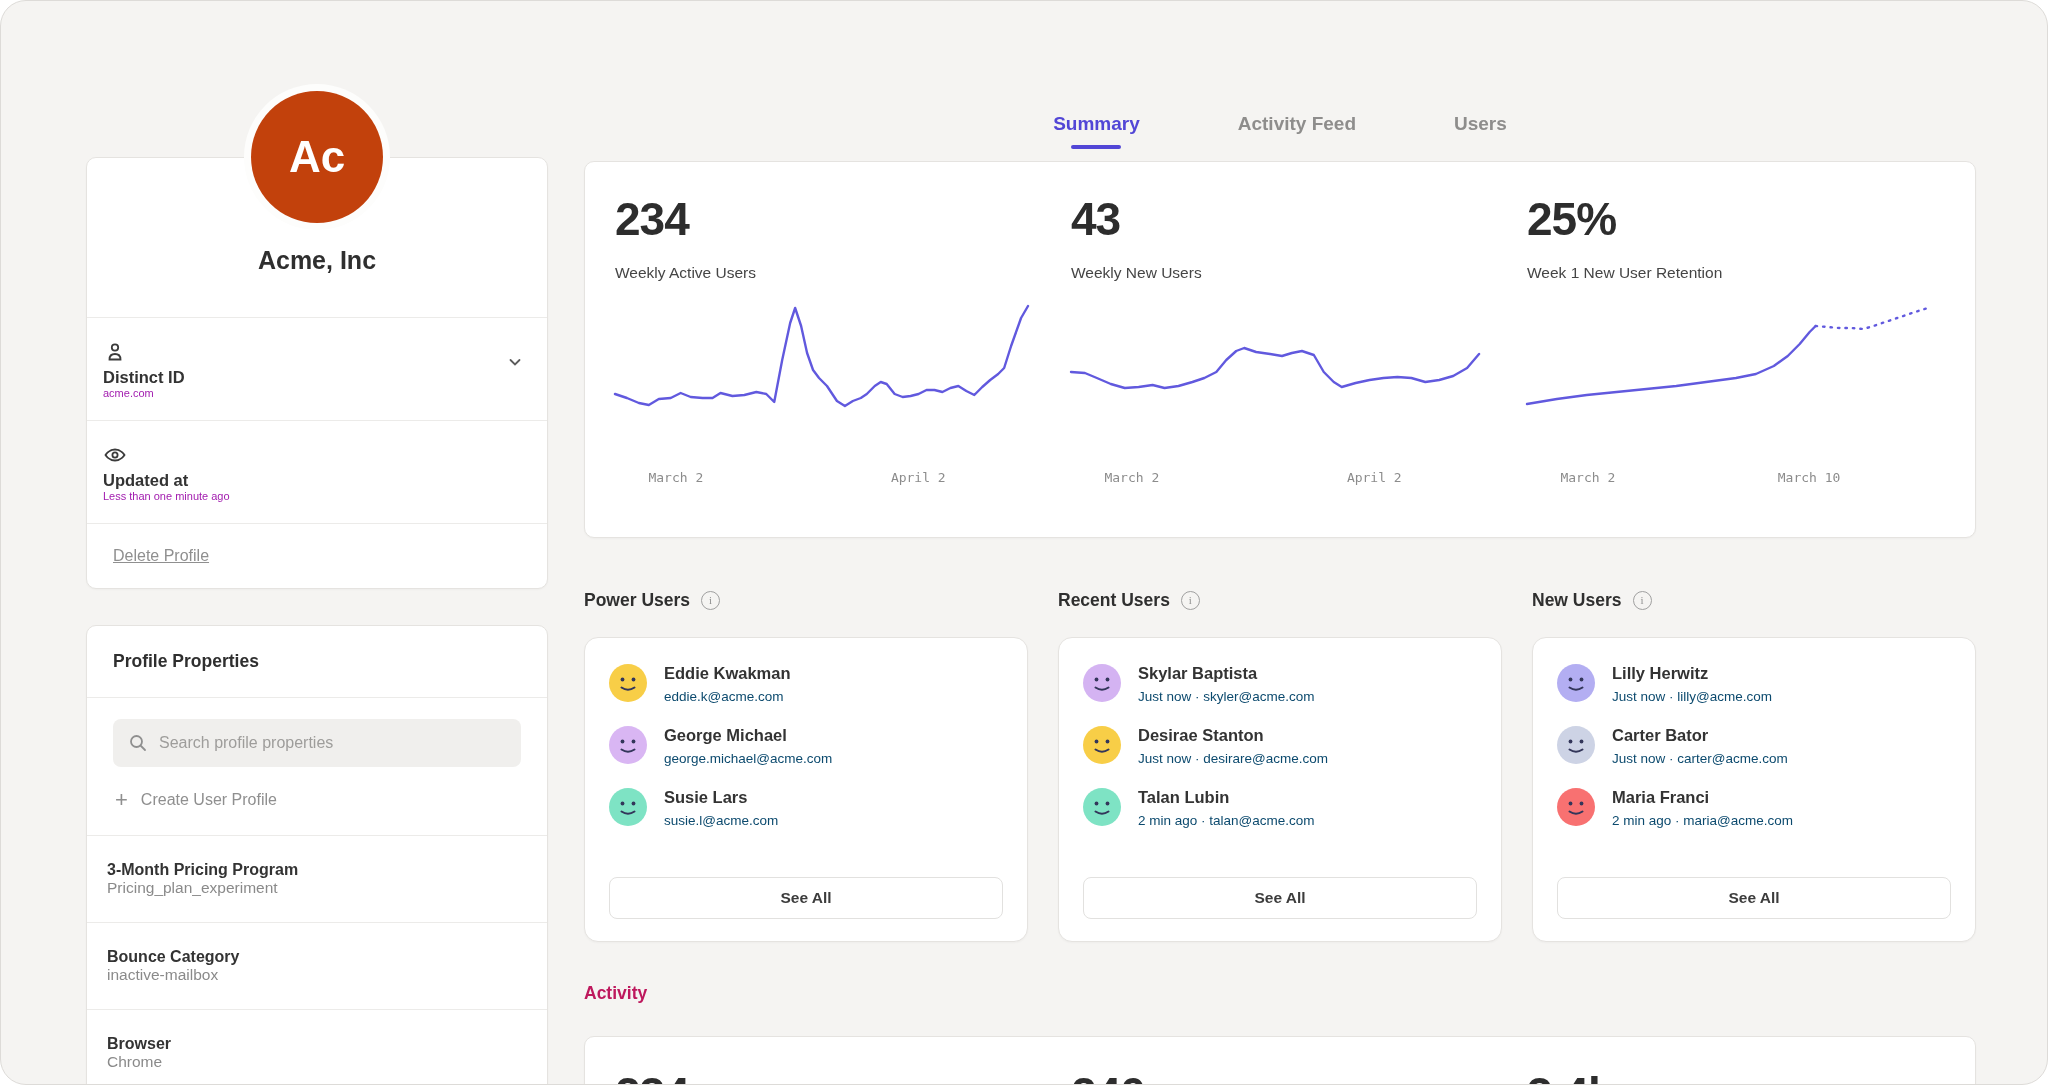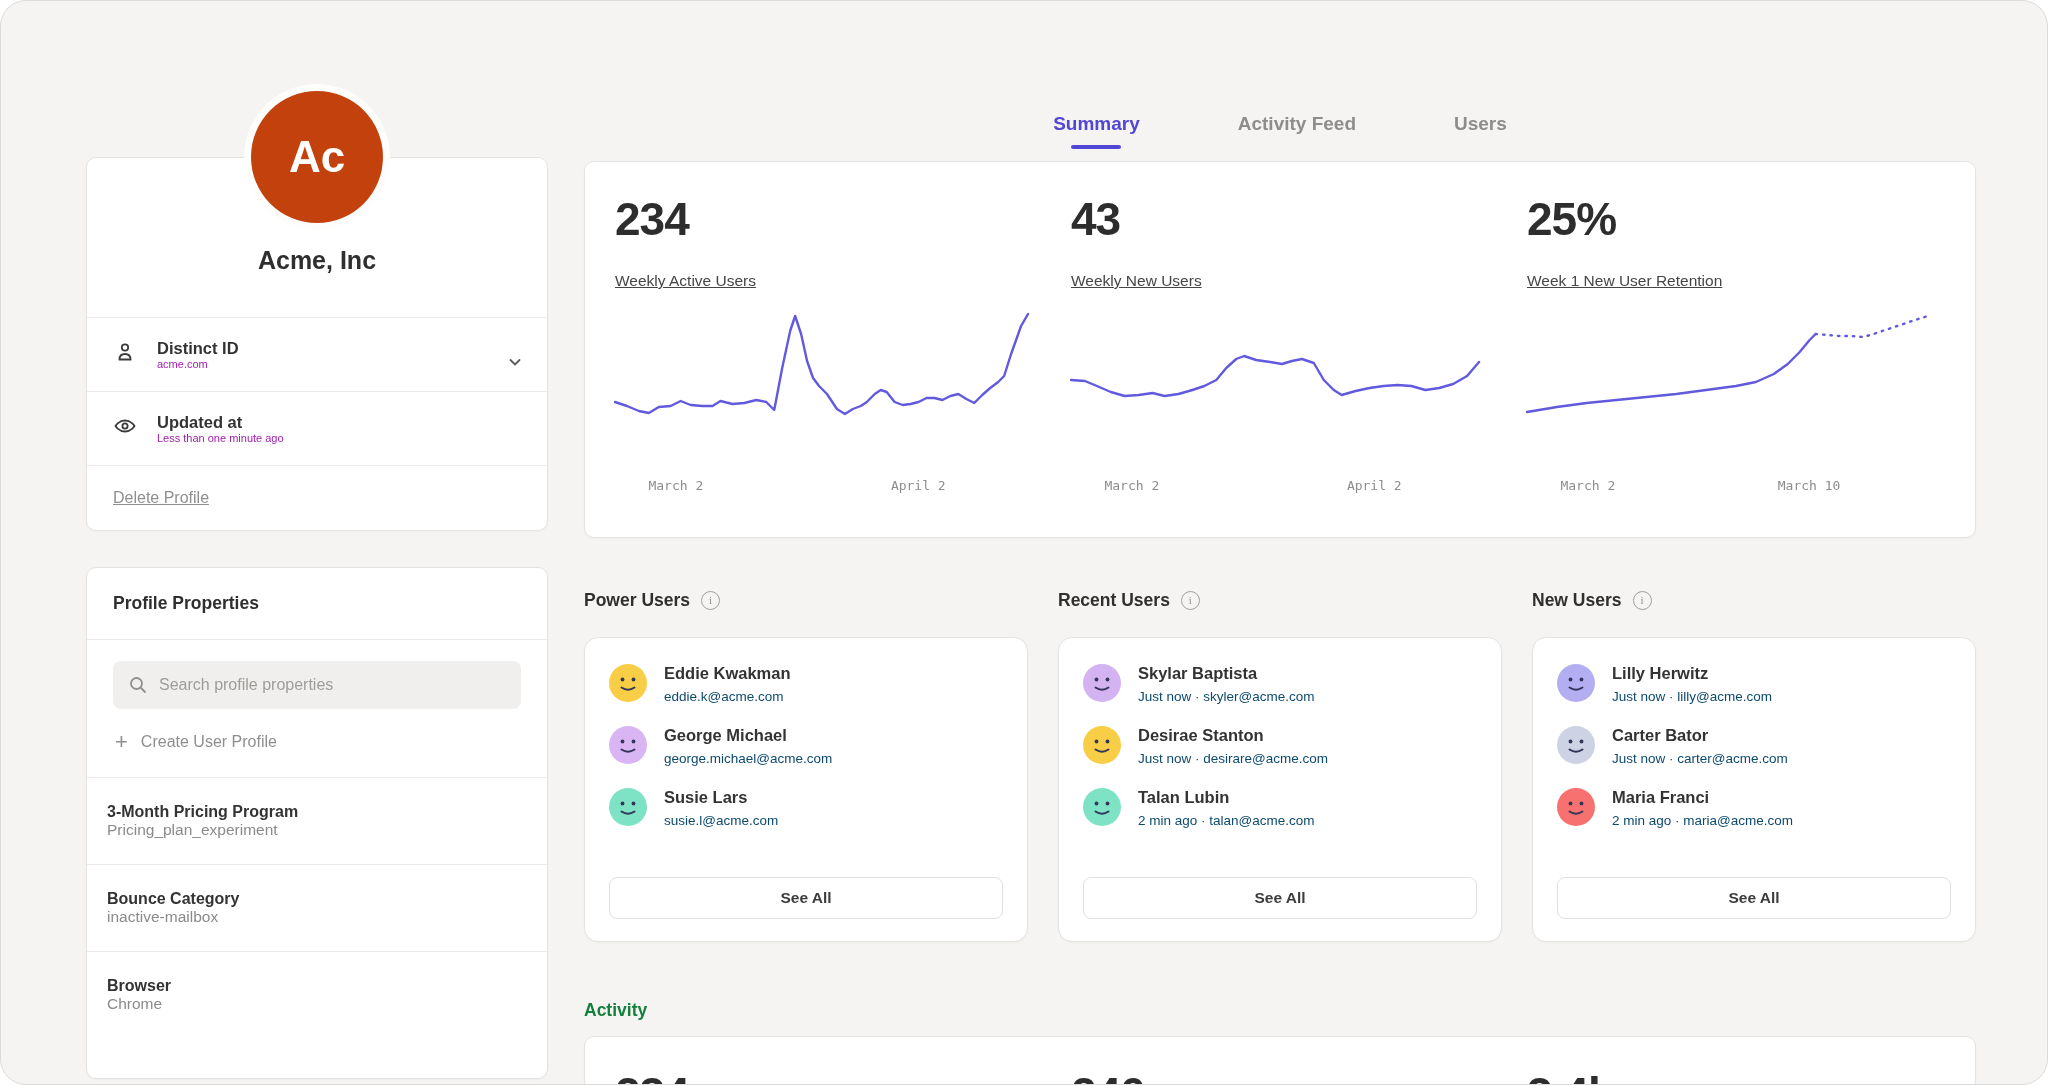--- a/index.html
+++ b/index.html
@@ -8,21 +8,21 @@
 
   
   .sidebar { position:absolute; left:85px; top:90px; width:462px; }
   .avatar { position:absolute; left:50%; transform:translateX(-50%); top:0; width:132px; height:132px; border-radius:50%;
             display:flex; align-items:center; justify-content:center; color:#fff; font-size:44px; font-weight:bold;
             box-shadow:0 0 0 7px #fdfdfc; z-index:2; }
   .card { background:#ffffff; border:1px solid #e5e3e0; border-radius:10px; box-shadow:0 1px 2px rgba(0,0,0,0.03); }
   .profile-card { position:relative; margin-top:66px; }
   .company-name { text-align:center; padding:88px 20px 42px; font-size:25px; font-weight:bold; color:#2f2f2f; }
   .divider { height:1px; background:#ecebe9; }
-  .prow { display:flex; align-items:flex-start; padding:21px 26px; position:relative; }
+  .prow { display:flex; align-items:flex-start; padding:21px 16px; position:relative;flex-direction:column; }
   .prow .icn { width:44px; padding-top:1px; color:#3b3b3b; }
   .prow .ptx .plabel { font-size:16.5px; font-weight:bold; color:#333333; }
   .prow .ptx .pvalue { font-size:11px; color:#a21caf; }
   .prow .chev { position:absolute; right:24px; top:36px; color:#5c5c5c; }
   .delete-row { padding:23px 26px; font-size:16px; color:#8f8f8f; cursor:pointer;text-decoration:underline; }
 
   .props-card { margin-top:36px; padding-bottom:40px; }
   .props-title { padding:25px 26px; font-size:17.5px; font-weight:bold; color:#2f2f2f; }
   .search-wrap { margin:21px 26px 0; position:relative; }
   .search-input { width:100%; height:48px; background:#f0efed; border:none; border-radius:8px; padding:0 16px 0 46px;
@@ -38,40 +38,40 @@
   
   .tabs { position:absolute; left:583px; top:112px; width:1392px; display:flex; justify-content:center; gap:98px; }
   .tab { font-size:19px; font-weight:bold; color:#8e8d8c; padding-bottom:14px; position:relative; cursor:pointer; }
   .tab.active { color:#5246d6; }
   .tab.active::after { content:""; position:absolute; left:50%; transform:translateX(-50%); bottom:0; width:50px; height:4px;
                        border-radius:2px; background:#5246d6; }
 
   .charts-card { position:absolute; left:583px; top:160px; width:1392px; height:377px; display:grid;
                  grid-template-columns:1fr 1fr 1fr; gap:38px; padding:30px 30px 0; }
   .stat-value { font-size:46px; font-weight:bold; color:#2d2d2d; letter-spacing:-1px; }
-  .stat-label { font-size:15.5px; color:#454545; margin-top:26px;text-decoration:underline; }
+  .stat-label { font-size:15.5px; color:#454545; margin-top:18px; }
   .spark { width:100%; height:160px; margin-top:16px; overflow:visible; }
   .ticks { position:relative; height:30px; margin-top:6px; }
   .tick { position:absolute; top:2px; font-family:"DejaVu Sans Mono", monospace; font-size:13px; color:#8c8c8c; white-space:nowrap; }
 
   .users-grid { position:absolute; left:583px; top:585px; width:1392px; display:grid; grid-template-columns:1fr 1fr 1fr; gap:30px; }
   .uhead { display:flex; align-items:center; gap:11px; height:28px; }
   .uhead-t { font-size:17.5px; font-weight:bold; color:#2f2f2f; }
   .info-badge { width:19px; height:19px; border:1.5px solid #a0a0a0; border-radius:50%; color:#8f8f8f; font-size:11px;
                 display:inline-flex; align-items:center; justify-content:center; font-family:"Liberation Serif", serif; cursor:pointer; }
   .ucard { margin-top:23px; border-radius:14px; padding:26px 24px 22px; height:305px; display:flex; flex-direction:column; }
   .urow { display:flex; align-items:flex-start; gap:17px; margin-bottom:22px; cursor:pointer; }
   .uav { width:38px; height:38px; border-radius:50%; flex:0 0 38px; }
   .uav svg { width:100%; height:100%; display:block; }
   .unm { font-size:16.5px; font-weight:bold; color:#333; }
   .usb { font-size:13.5px; color:#0c4a6e; margin-top:6px; }
   .seeall { margin-top:auto; border:1px solid #e2e1df; border-radius:8px; height:42px; display:flex; align-items:center;
             justify-content:center; font-size:15.5px; font-weight:bold; color:#3c3c3c; cursor:pointer; background:#fff; }
 
-  .activity-h { position:absolute; left:583px; top:982px; font-size:17.5px; font-weight:bold; color:#15803d;margin-top:17px; }
+  .activity-h { position:absolute; left:583px; top:982px; font-size:17.5px; font-weight:bold; color:#be185d; }
   .activity-card { position:absolute; left:583px; top:1035px; width:1392px; height:140px; display:grid;
                    grid-template-columns:1fr 1fr 1fr; gap:38px; padding:30px 30px 0; }
 </style>
 </head>
 <body>
 
 <div class="frame">
 
   <aside class="sidebar">
     <div class="avatar" id="avatar" style="background: #c2410c;">Ac</div>

